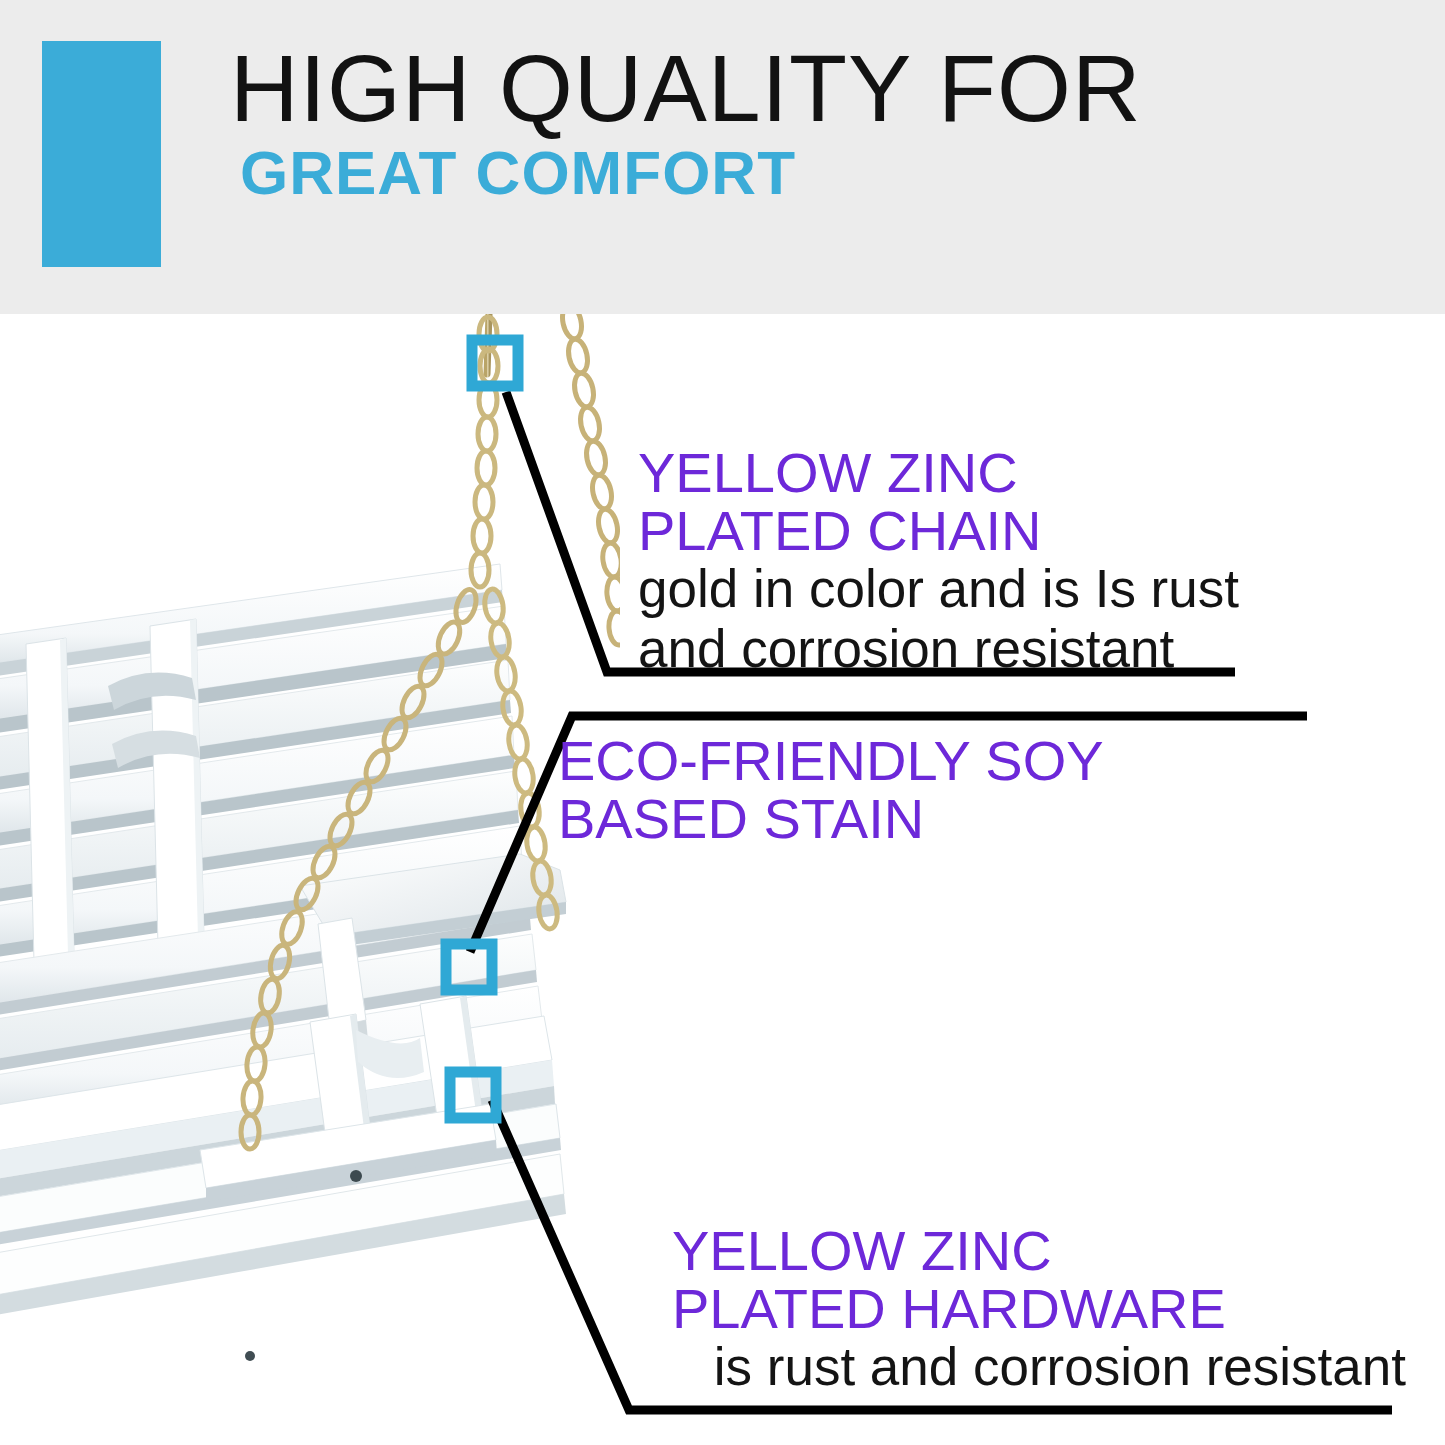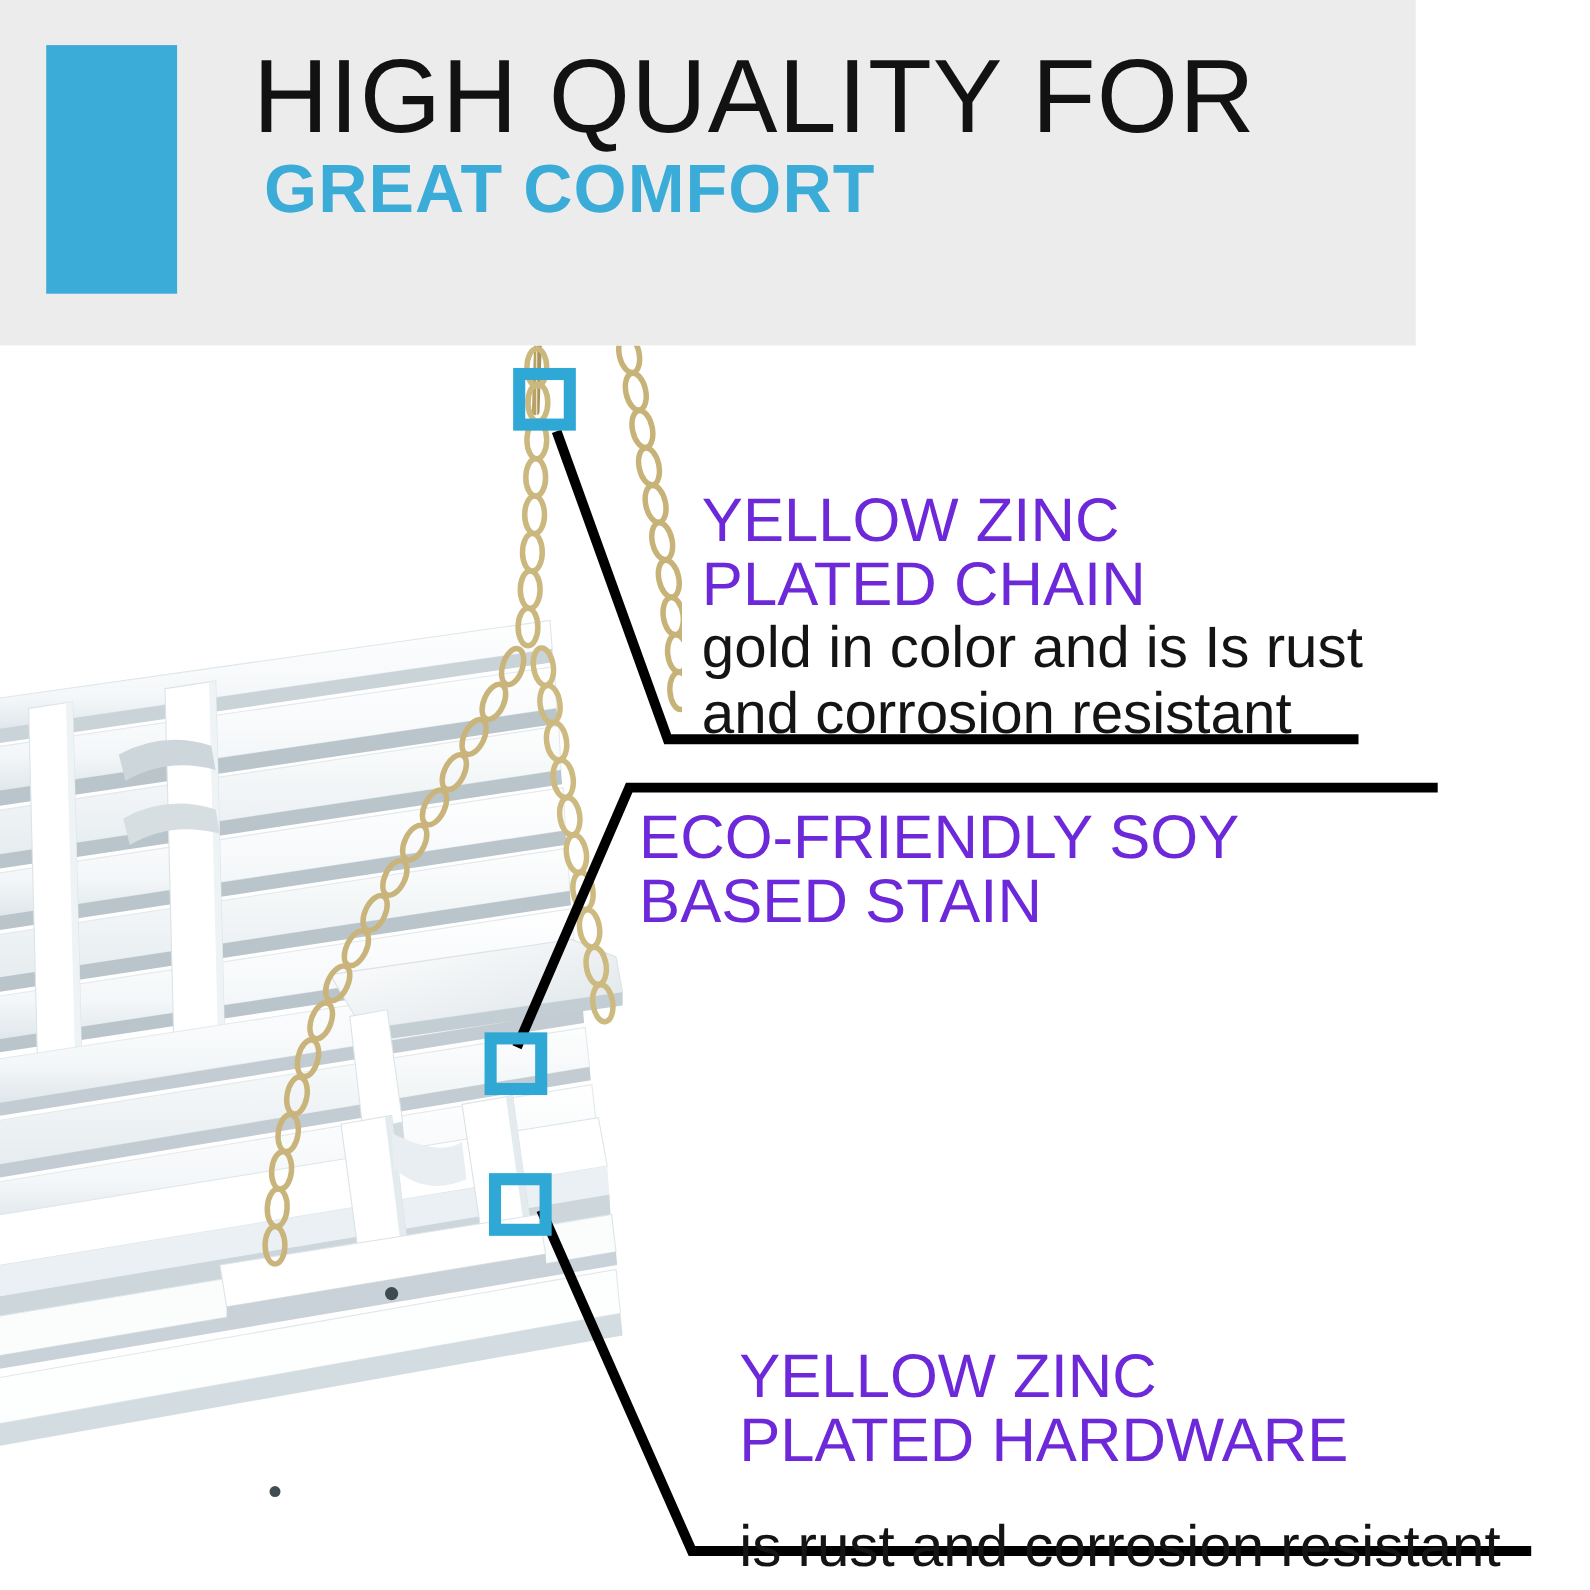--- a/index.html
+++ b/index.html
@@ -13,21 +13,21 @@
     height: 1445px;
     background: #ffffff;
     overflow: hidden;
     font-family: "Liberation Sans", sans-serif;
   }
 
   
   #header {
     position: absolute;
     left: 0; top: 0;
-    width: 1287px;
+    width: 1445px;
     height: 314px;
     background: #ececec;
   }
   #accent-bar {
     position: absolute;
     left: 42px; top: 41px;
     width: 119px;
     height: 226px;
     background: #3bacd8;
   }
@@ -87,24 +87,24 @@
     font-family: "Liberation Sans", sans-serif;
     color: #141414;
     font-weight: 400;
     font-size: 53px;
     line-height: 1.12;
     margin: 0;
     white-space: pre-line;
   }
 
   #callout-chain { left: 638px; top: 444px; width: 640px; }
-  #callout-stain { left: 581px; top: 732px; width: 700px; }
+  #callout-stain { left: 558px; top: 732px; width: 700px; }
   #callout-hardware { left: 672px; top: 1222px; width: 740px; }
   #callout-hardware .callout-title { text-align: left; }
-  #callout-hardware .callout-body { padding-right: 6px; margin-top: 40px; }
+  #callout-hardware .callout-body { text-align: right; padding-right: 6px; }
 
   
   #overlay {
     position: absolute;
     left: 0; top: 0;
     width: 1445px; height: 1445px;
     pointer-events: none;
   }
 </style>
 </head>

